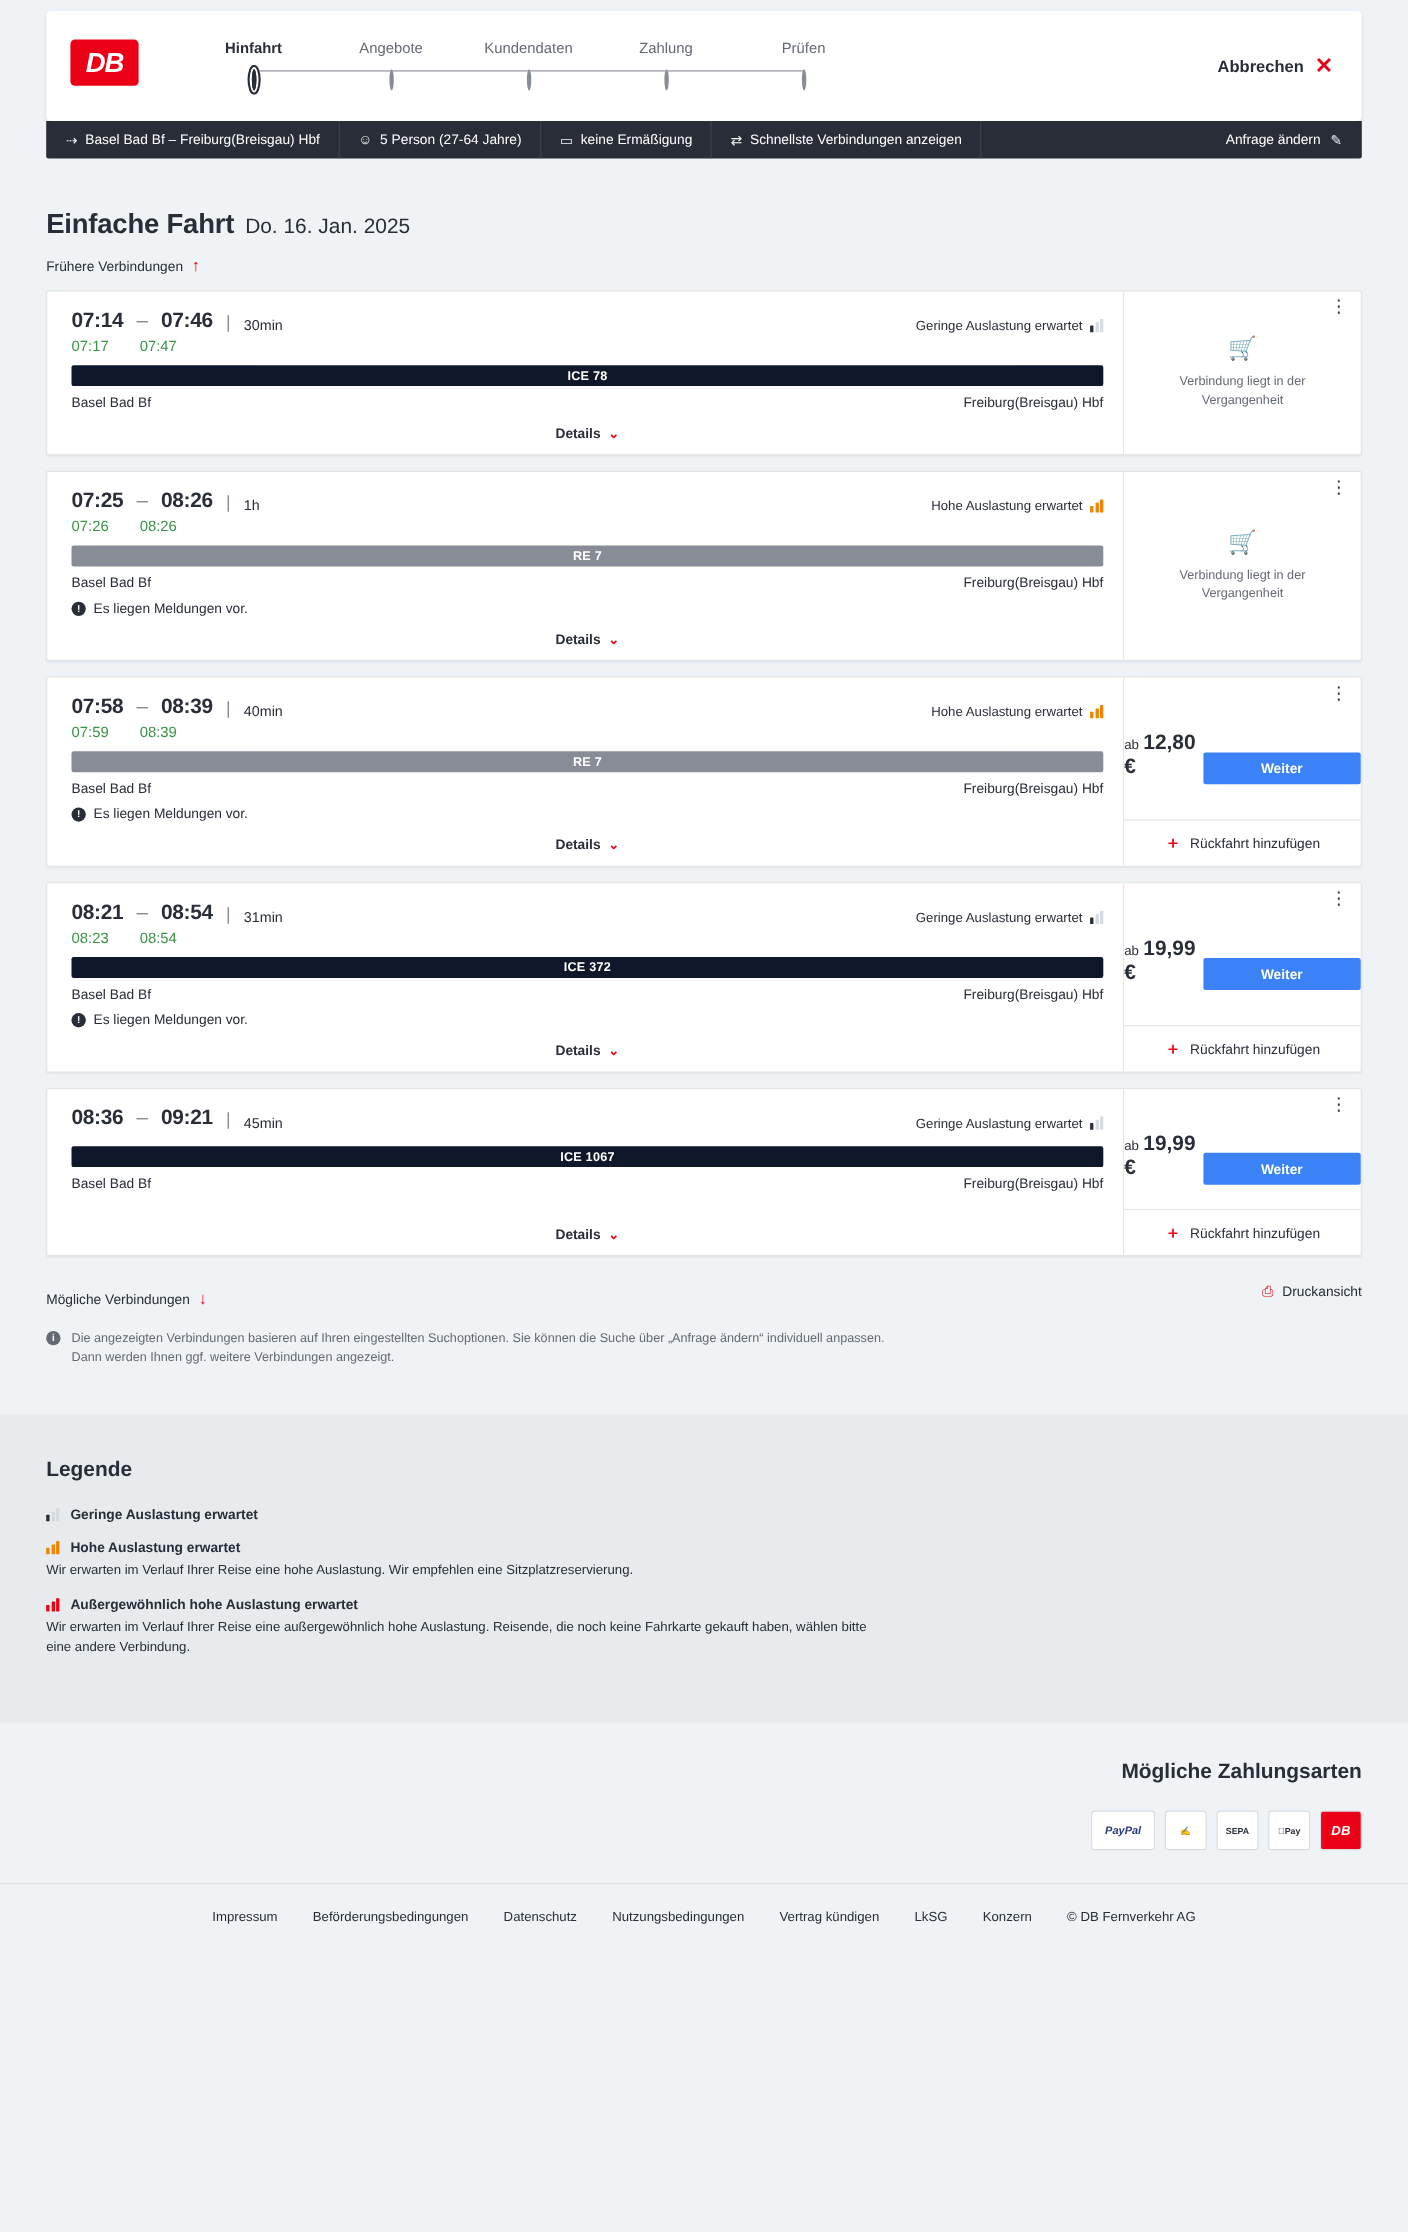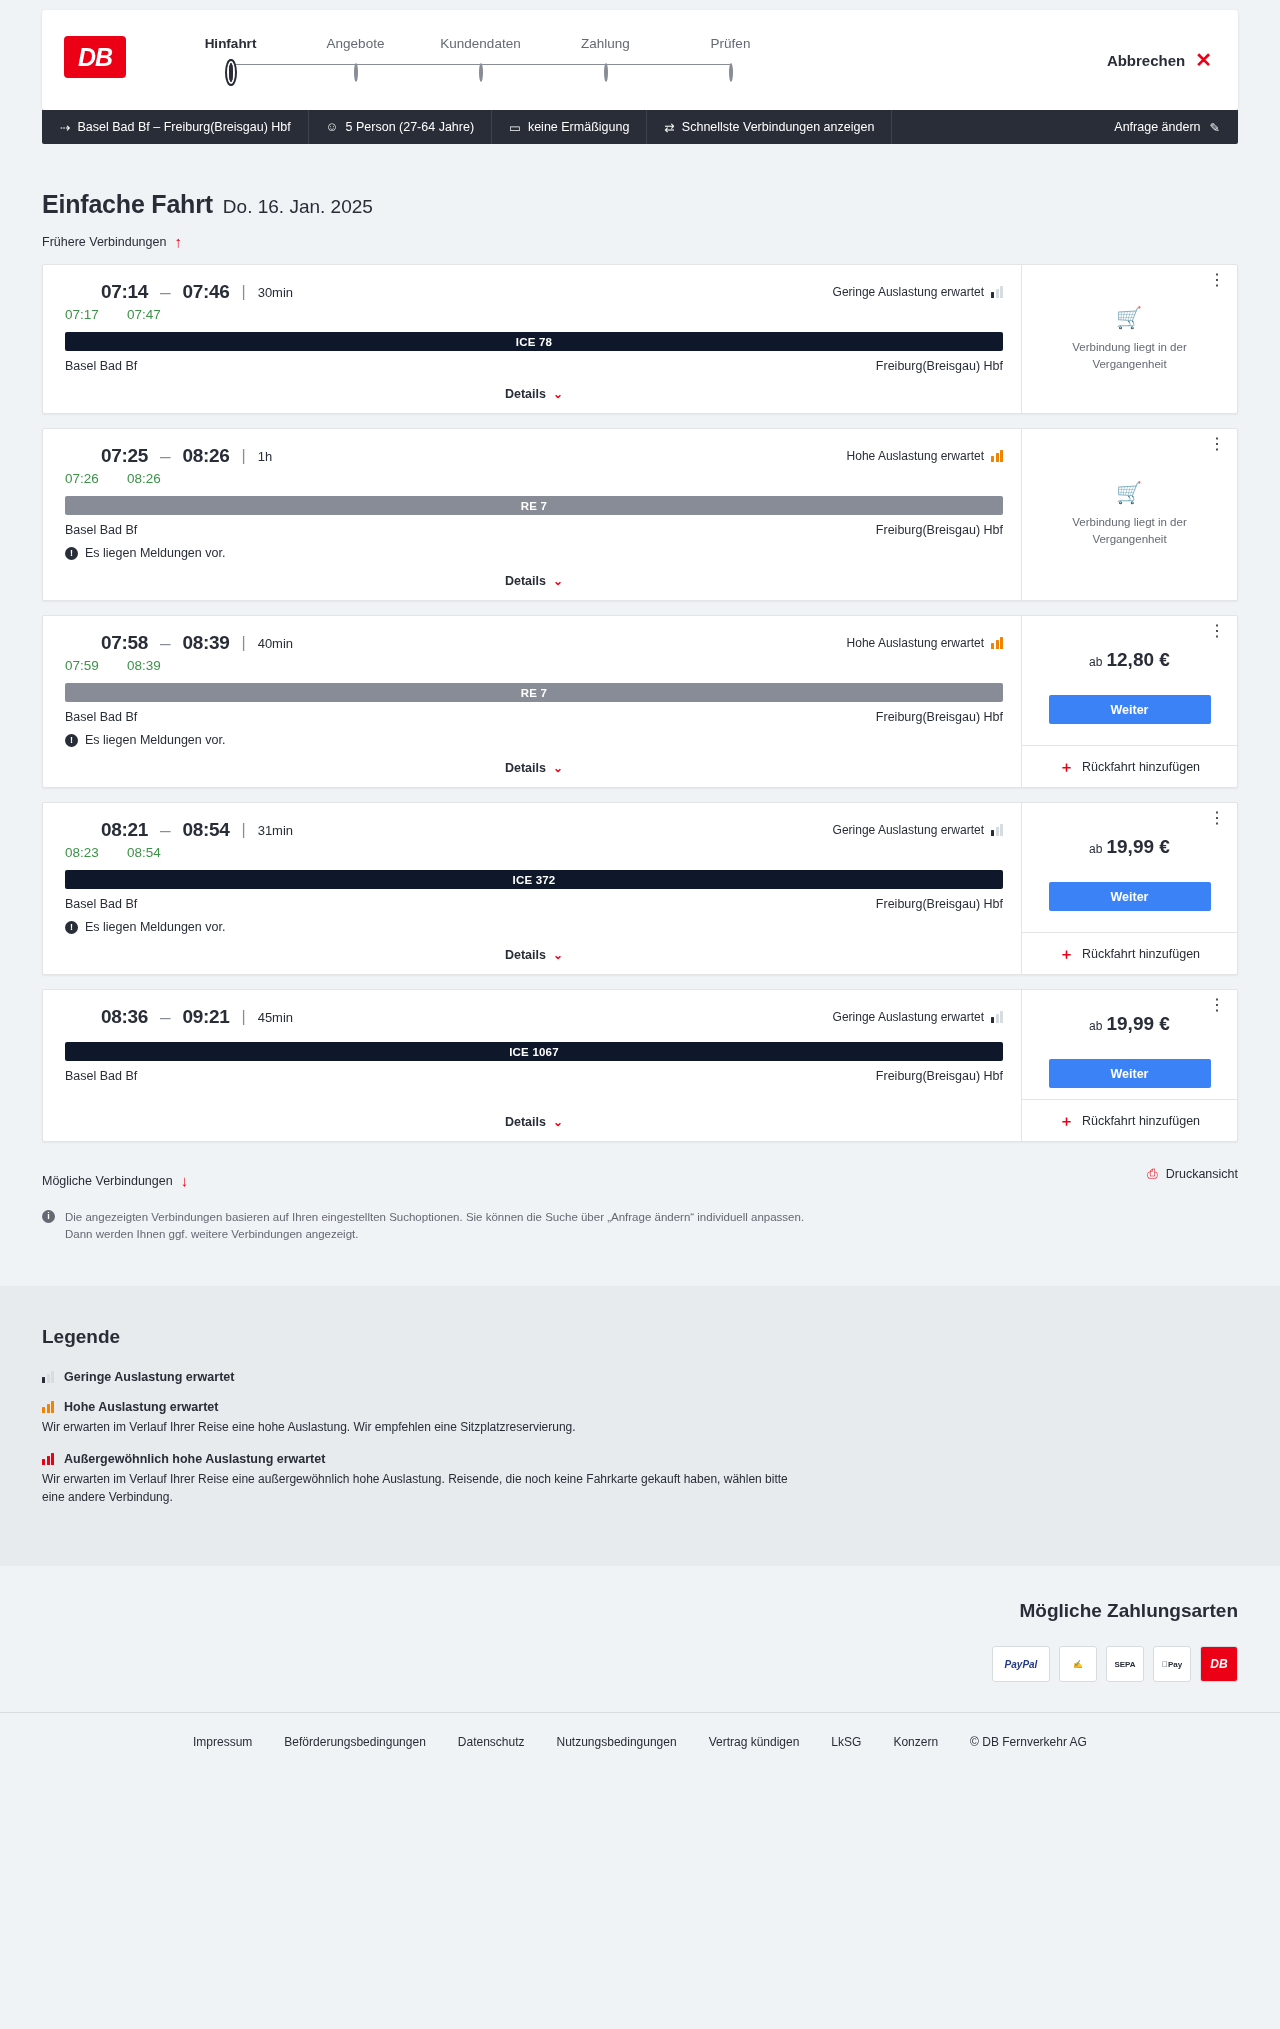--- a/index.html
+++ b/index.html
@@ -132,21 +132,21 @@
     background: #fff;
     margin-top: 14px;
     border: 1px solid #e3e4e5;
     border-radius: 2px;
     box-shadow: 0 1px 2px rgba(0,0,0,.05);
     min-height: 130px;
   }
   .conn-left { flex: 1 1 auto; padding: 16px 18px 0 22px; position: relative; border-right: 1px solid #e3e4e5; }
   .conn-right { width: 215px; position: relative; display: flex; flex-direction: column; }
 
-  .time-row { display: flex; align-items: center; margin-left: 36px; }
+  .time-row { display: flex; align-items: flex-end; }
   .times { font-size: 19px; font-weight: bold; letter-spacing: -0.3px; }
   .sep { margin: 0 12px; color: #878c96; font-weight: normal; }
   .duration { font-size: 13px; color: #282d37; }
   .occupancy {
     margin-left: auto;
     display: flex; align-items: center; gap: 7px;
     font-size: 12px;
     color: #282d37;
   }
   .bars { display: inline-flex; align-items: flex-end; gap: 1.5px; height: 12px; }
@@ -198,21 +198,21 @@
   }
   .past-box {
     flex: 1 1 auto;
     display: flex; flex-direction: column; align-items: center; justify-content: center;
     gap: 9px;
     padding: 0 28px;
   }
   .cart-icon { font-size: 21px; color: #878c96; }
   .past-text { font-size: 11.5px; color: #646973; text-align: center; line-height: 1.45; }
 
-  .price-box { flex: 1 1 auto; display: flex; flex-direction: column; align-items: center; justify-content: center; padding-top: 12px; }
+  .price-box { flex: 1 1 auto; display: flex; flex-direction: row; align-items: center; justify-content: center; padding-top: 12px; }
   .price { font-size: 19px; font-weight: bold; }
   .price .ab { font-size: 12px; font-weight: normal; margin-right: 4px; }
   .weiter-btn {
     margin-top: 24px;
     background: #3b82f6;
     color: #fff;
     border: none;
     width: 162px; height: 29px;
     font-size: 12.5px;
     font-weight: bold;

